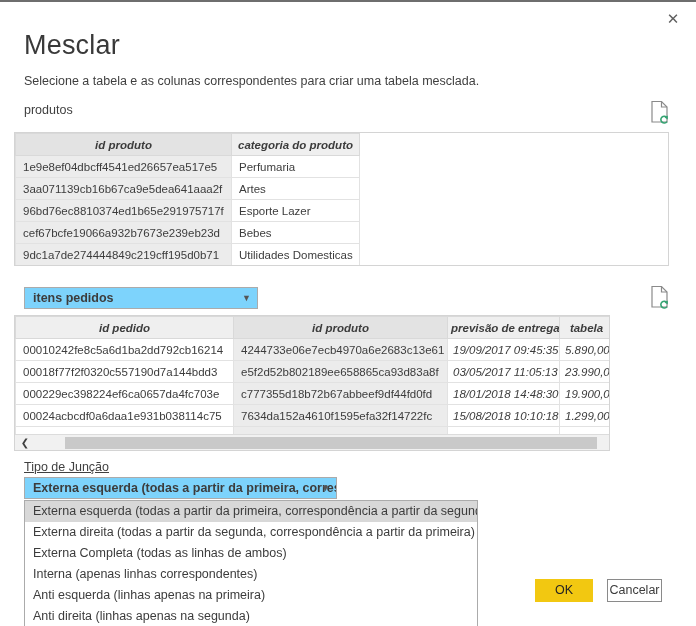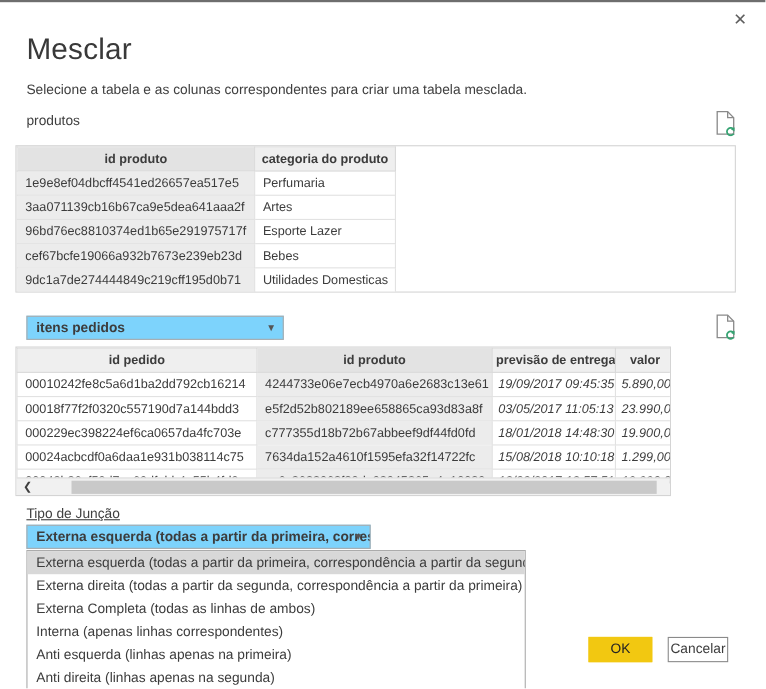--- a/index.html
+++ b/index.html
@@ -16,21 +16,21 @@
   .title { position:absolute; top:28px; left:24px; font-size:27px; font-weight:300; color:#393939; letter-spacing:.2px; }
   .subtitle { position:absolute; top:72px; left:24px; font-size:12.5px; color:#3f3f3f; }
   .sec-label { position:absolute; font-size:12.5px; color:#3f3f3f; }
   .refresh-ico { position:absolute; width:20px; height:24px; cursor:pointer; }
 
   
   .tblbox { position:absolute; left:14px; background:#fff; border:1px solid #d4d4d4; overflow:hidden; }
   .tblbox table { border-collapse:collapse; table-layout:fixed; font-size:11.5px; color:#3c3c3c; }
   .tblbox th {
     height:22px; background:#efefef; border:1px solid #d9d9d9; font-weight:bold;
-    text-align:center; overflow:hidden; white-space:nowrap; padding:0 3px;
+    text-align:center; overflow:hidden; white-space:nowrap; padding:0 3px;font-style:italic;
   }
   .tblbox td {
     height:22px; border:1px solid #e2e2e2; background:#fff; overflow:hidden;
     white-space:nowrap; padding:0 7px; text-align:left;margin-top:36px;
   }
   .tblbox th.sel { background:#e3e3e3; }
   .tblbox td.sel { background:#ececec; }
   .tblbox td.num { font-style:italic; text-align:right; padding:0 5px; }
 
   
@@ -140,21 +140,21 @@
           <col style="width: 214px;">
           <col style="width: 112px;">
           <col style="width: 54px;">
           <col style="width: 92px;">
         </colgroup>
         <thead>
           <tr>
             <th>id pedido</th>
             <th class="sel">id produto</th>
             <th>previsão de entrega</th>
-            <th>valor</th>
+            <th>tabela</th>
             <th>frete valor</th>
           </tr>
         </thead>
         <tbody>
           <tr>
             <td>00010242fe8c5a6d1ba2dd792cb16214</td>
             <td class="sel">4244733e06e7ecb4970a6e2683c13e61</td>
             <td class="num">19/09/2017 09:45:35</td>
             <td class="num">5.890,00</td>
             <td class="num">1.329</td>

